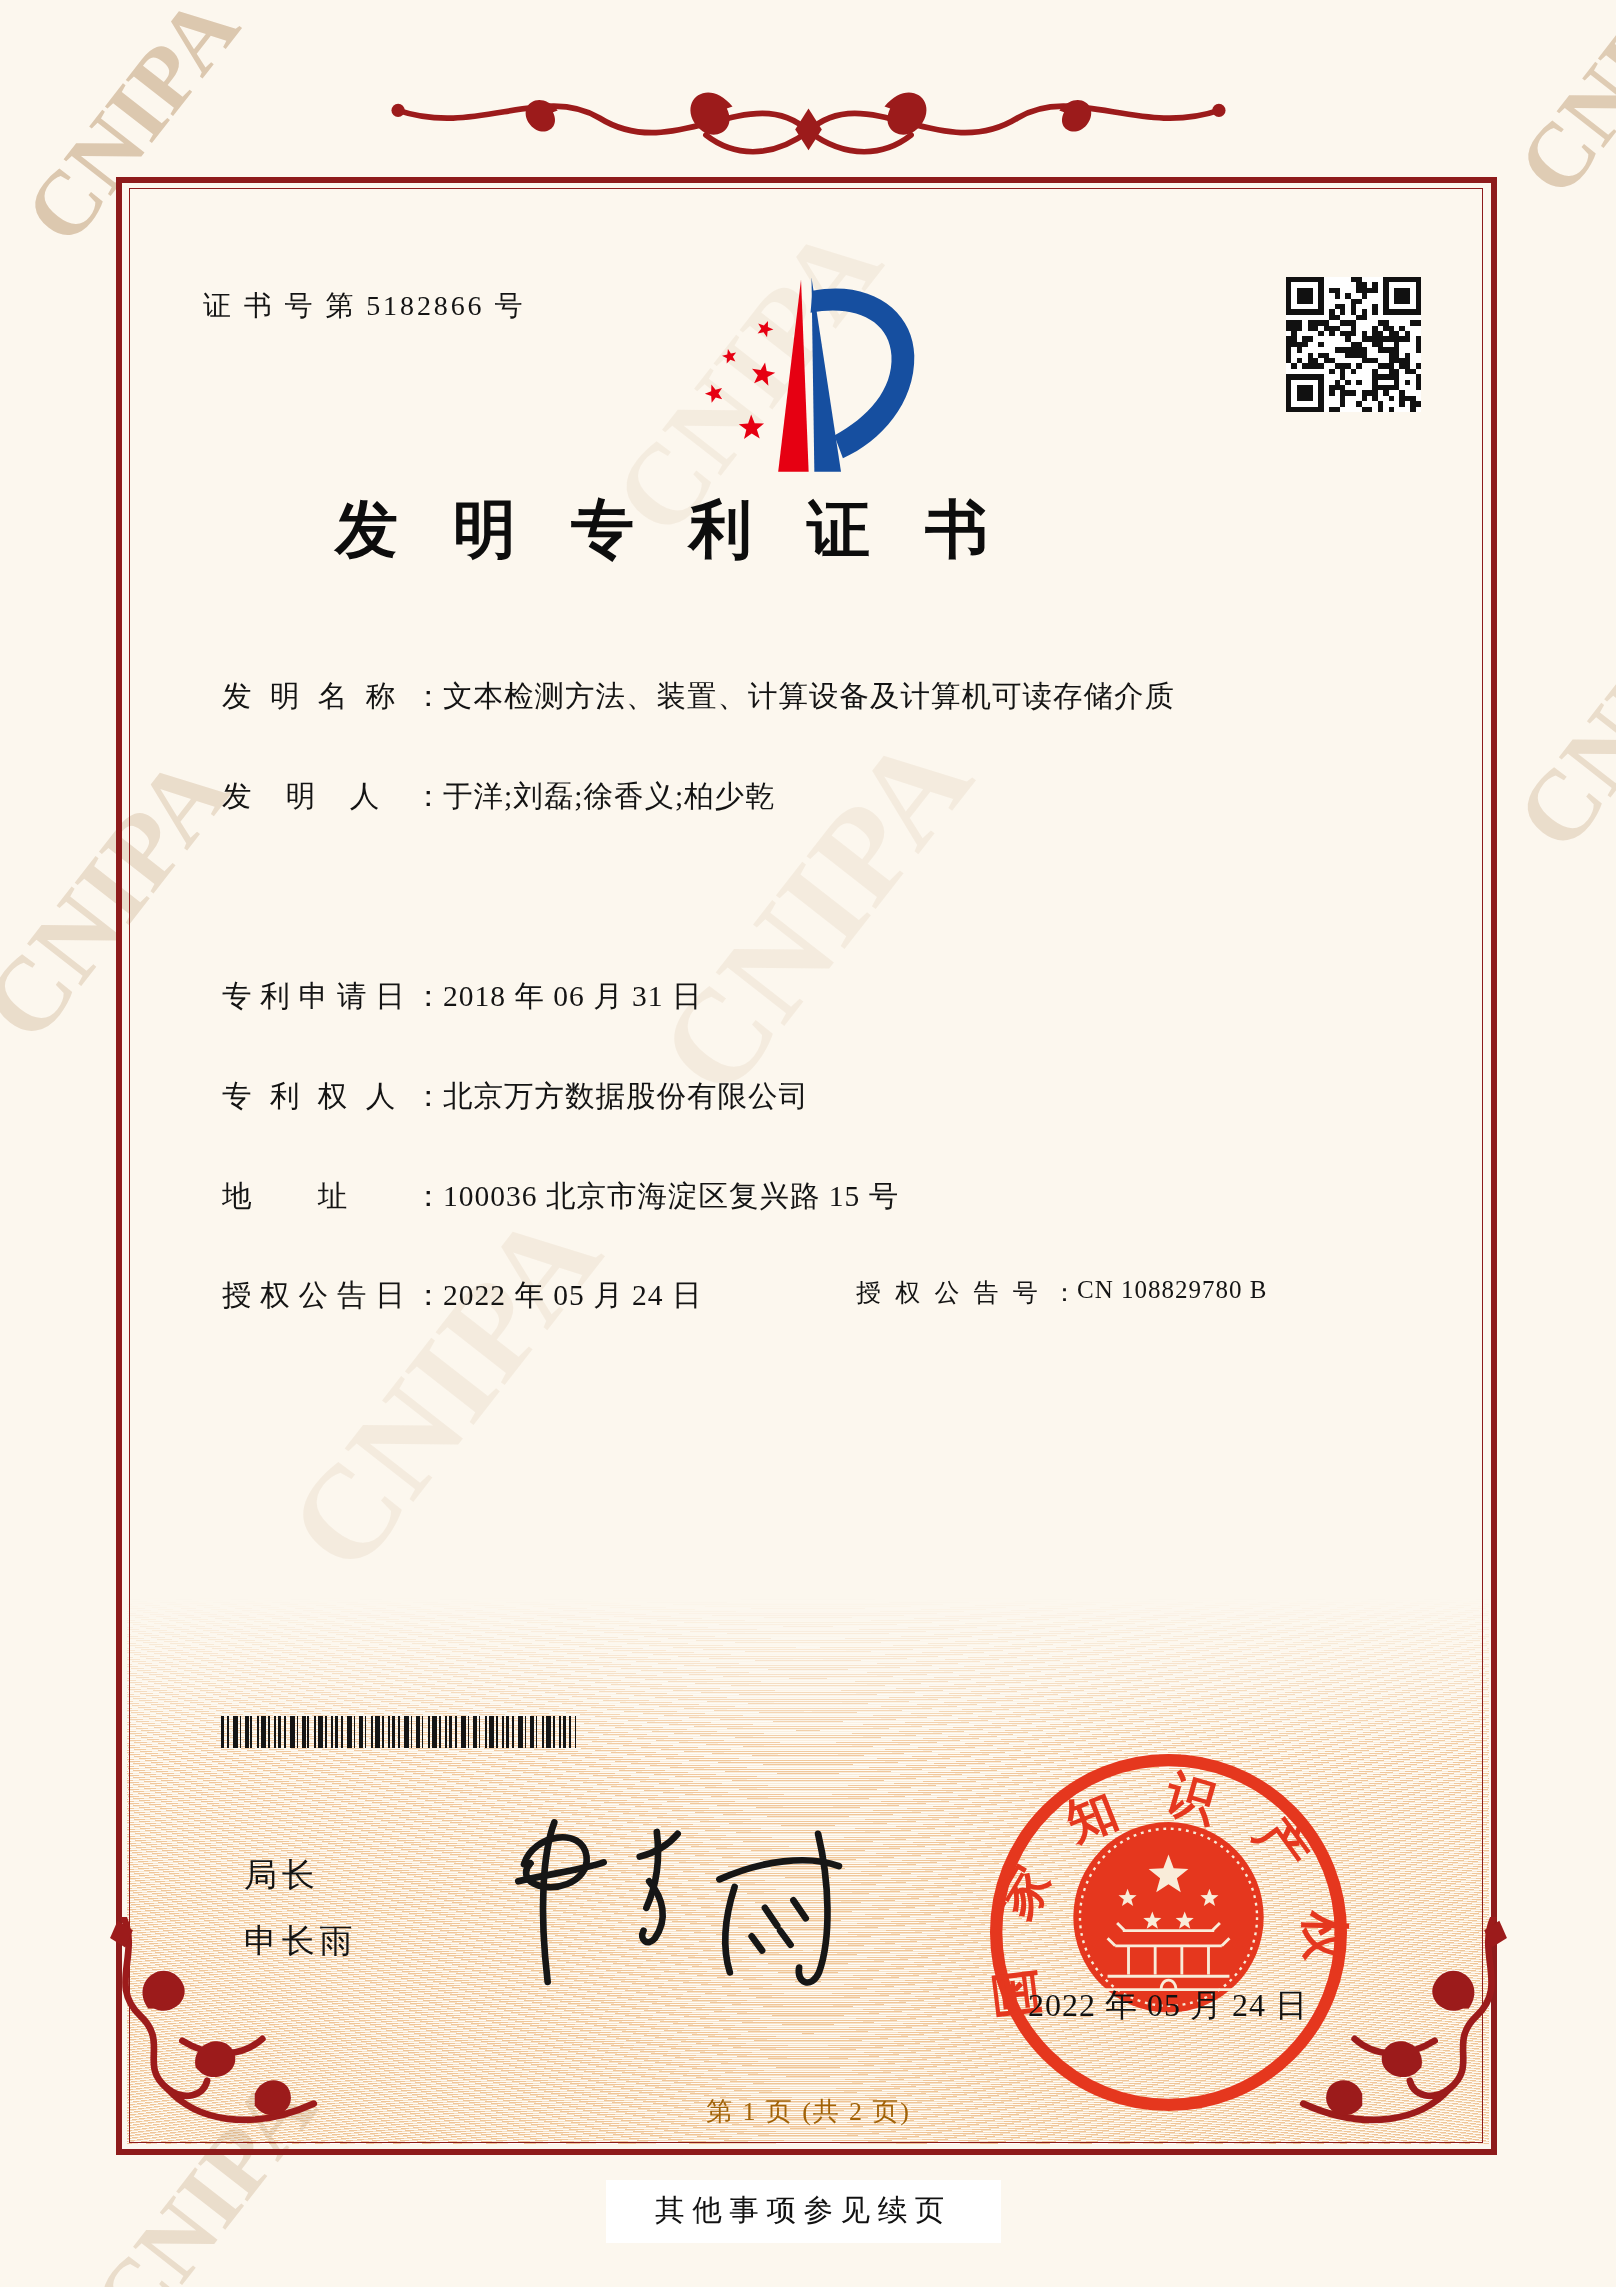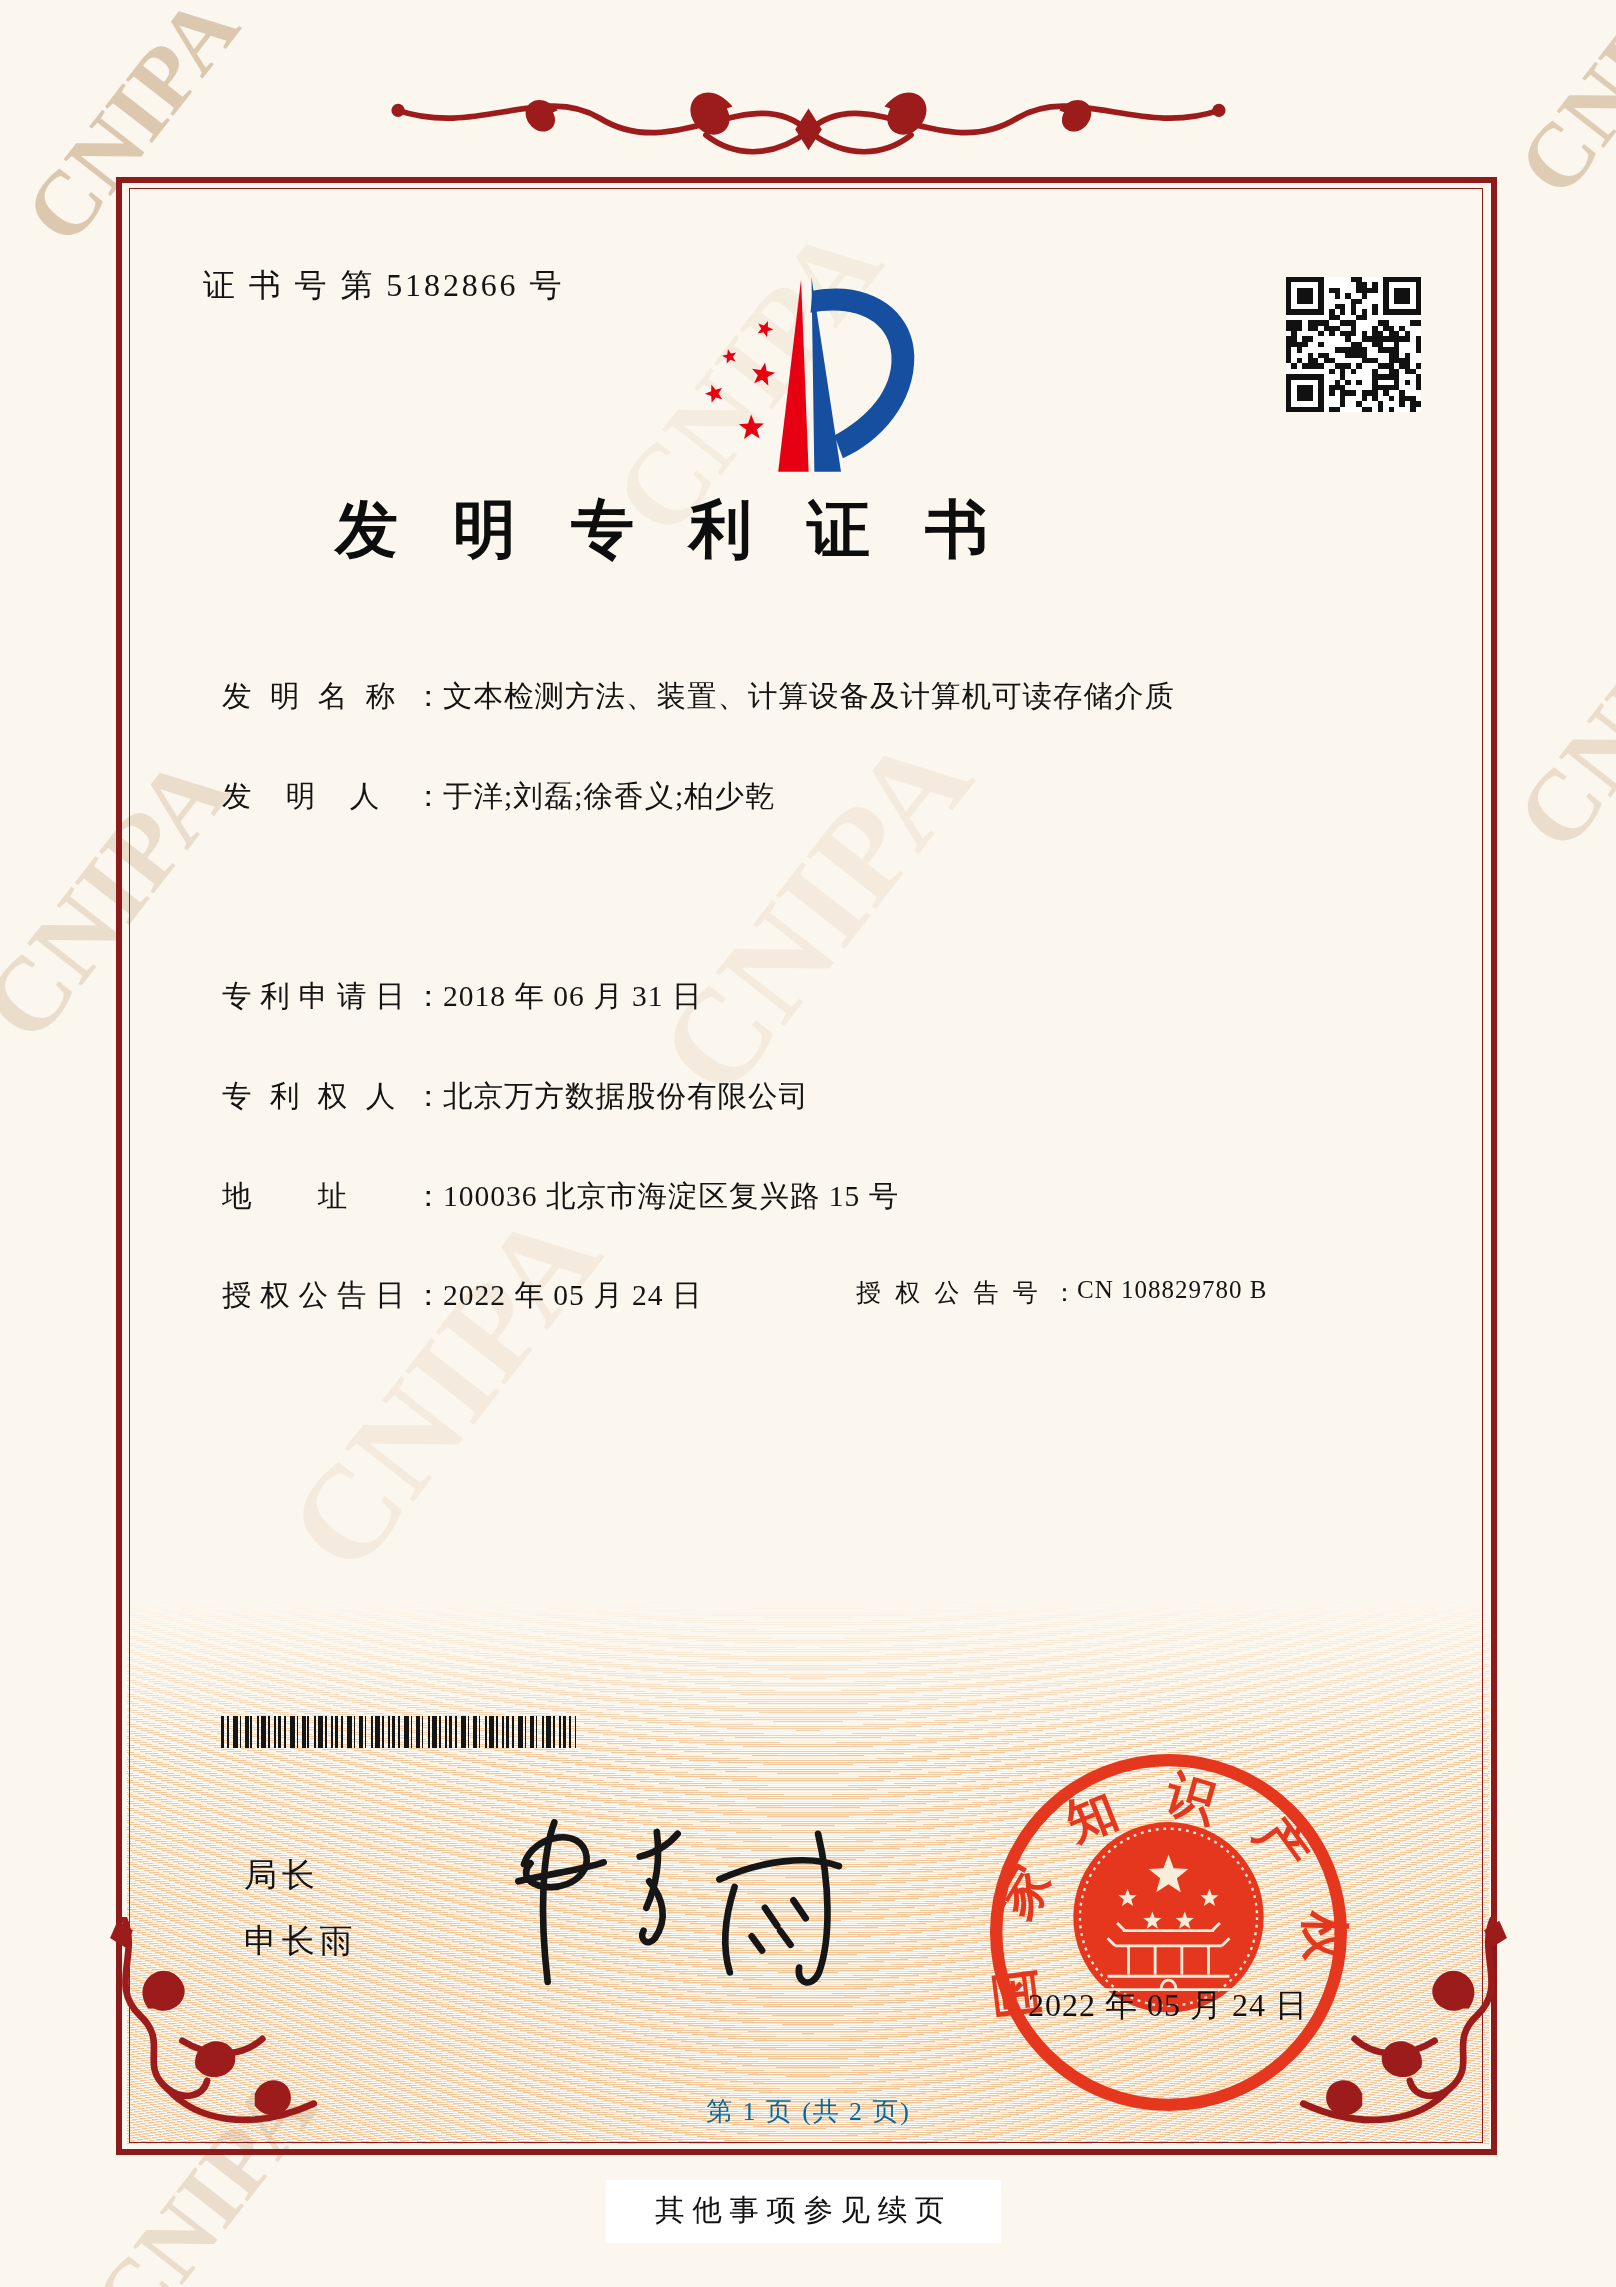--- a/index.html
+++ b/index.html
@@ -38,21 +38,21 @@
   }
   
   .frame-outer,.frame-inner{position:absolute;z-index:2;box-sizing:border-box;pointer-events:none;}
   .frame-outer{left:116px;top:177px;width:1381px;height:1978px;border:6.7px solid #8e1b1b;}
   .frame-inner{left:129px;top:188px;width:1354px;height:1955px;border:1.9px solid #8e1b1b;}
   .ornament{position:absolute;z-index:3;pointer-events:none;}
   .orn-top{left:352px;top:61px;}
   .orn-bl{left:91px;top:1917px;}
   .orn-br{left:1288px;top:1917px;transform:scaleX(-1);}
   
-  .cert-no{position:absolute;z-index:4;left:203px;top:264px;font-size:32px;letter-spacing:2.9px;}
+  .cert-no{position:absolute;z-index:4;left:203px;top:287px;font-size:28px;letter-spacing:2.9px;}
   .logo{position:absolute;z-index:4;left:702px;top:268px;}
   .qr{position:absolute;z-index:4;left:1286px;top:277px;width:135px;height:135px;background:#fff;}
   .title{
     position:absolute;z-index:4;left:0;width:1323px;top:487px;text-align:center;
     font-size:63px;font-weight:bold;letter-spacing:55px;text-indent:55px;color:#0d0d0d;
   }
   
   .frow{position:absolute;z-index:4;left:222px;font-size:29.5px;white-space:nowrap;}
   .flabel{display:inline-block;width:221px;text-align:justify;text-align-last:justify;vertical-align:top;}
   .fvalue{display:inline-block;vertical-align:top;letter-spacing:1px;}
@@ -82,21 +82,21 @@
   .director-title{position:absolute;z-index:4;left:244px;top:1853px;font-size:33px;letter-spacing:4.8px;}
   .director-name{position:absolute;z-index:4;left:244px;top:1919px;font-size:33px;letter-spacing:4.8px;}
   .signature{position:absolute;z-index:5;left:495px;top:1794px;}
   
   .seal{position:absolute;z-index:5;left:980px;top:1744px;}
   .seal-date{
     position:absolute;z-index:6;left:972px;top:1984px;width:392px;text-align:center;
     font-size:32px;color:#111;letter-spacing:1px;white-space:nowrap;
   }
   
-  .page-num{position:absolute;z-index:4;left:0;width:1617px;top:2094px;text-align:center;font-size:26px;letter-spacing:1.9px;color:#0369a1;}
+  .page-num{position:absolute;z-index:4;left:0;width:1617px;top:2094px;text-align:center;font-size:26px;letter-spacing:1.9px;color:#a16207;}
   .cont-note{
     position:absolute;z-index:4;left:0;width:1607px;top:2180px;text-align:center;
   }
   .cont-note span{
     display:inline-block;background:#ffffff;padding:11.4px 49px;font-size:29.5px;letter-spacing:7.6px;color:#111;
   }
 </style>
 </head>
 <body>
 

